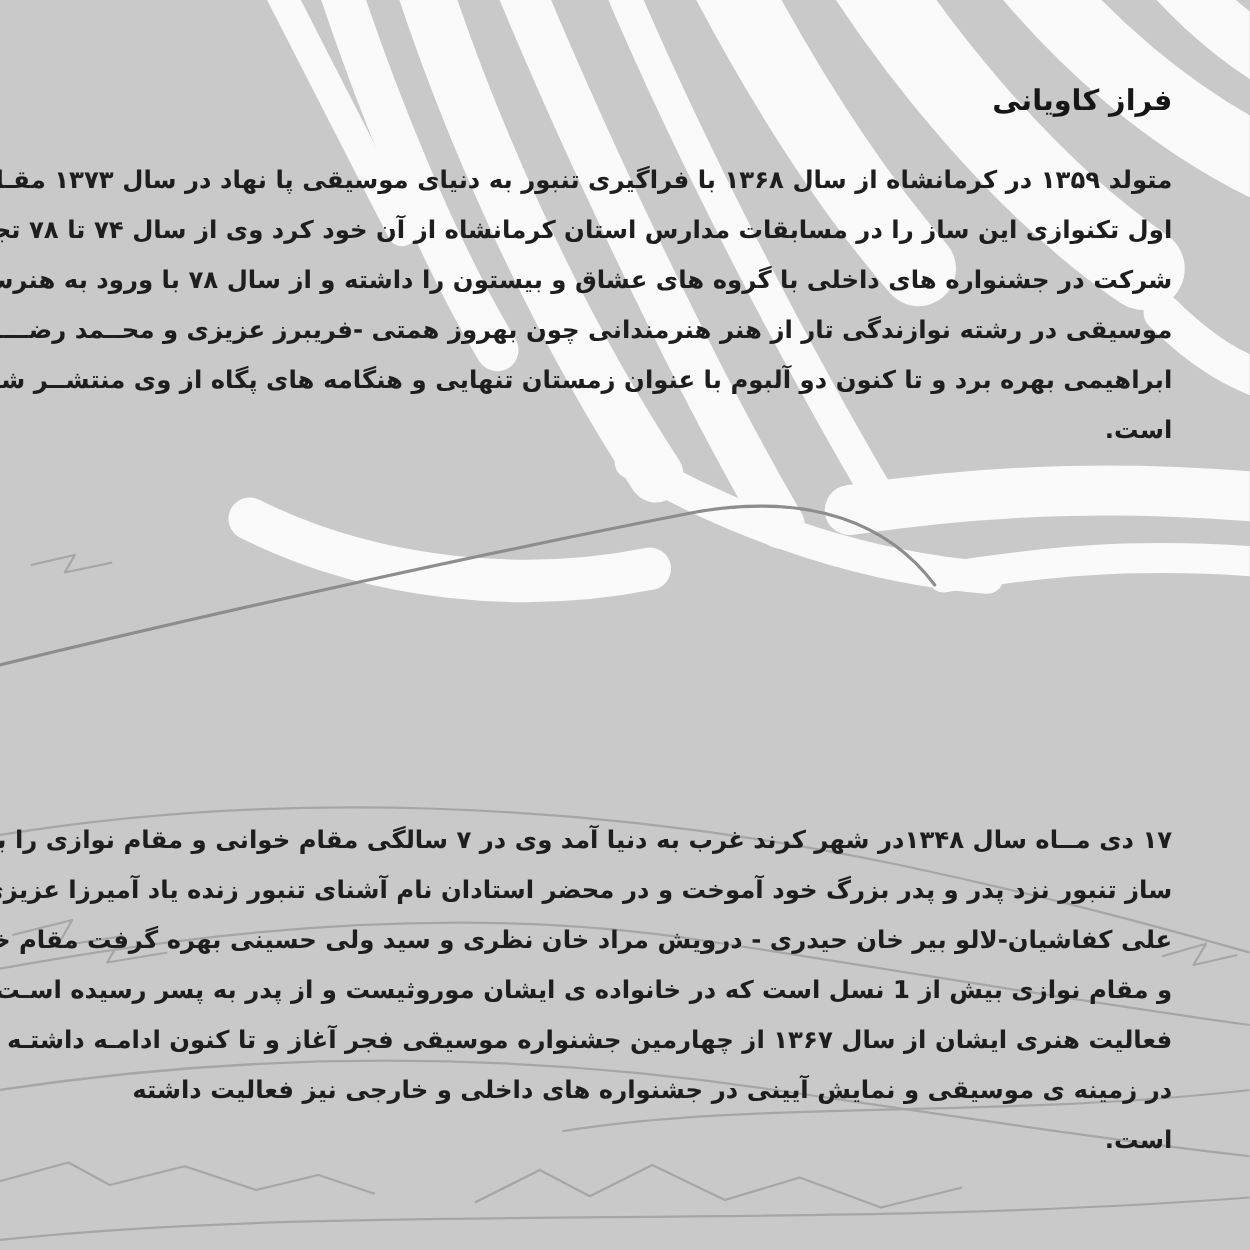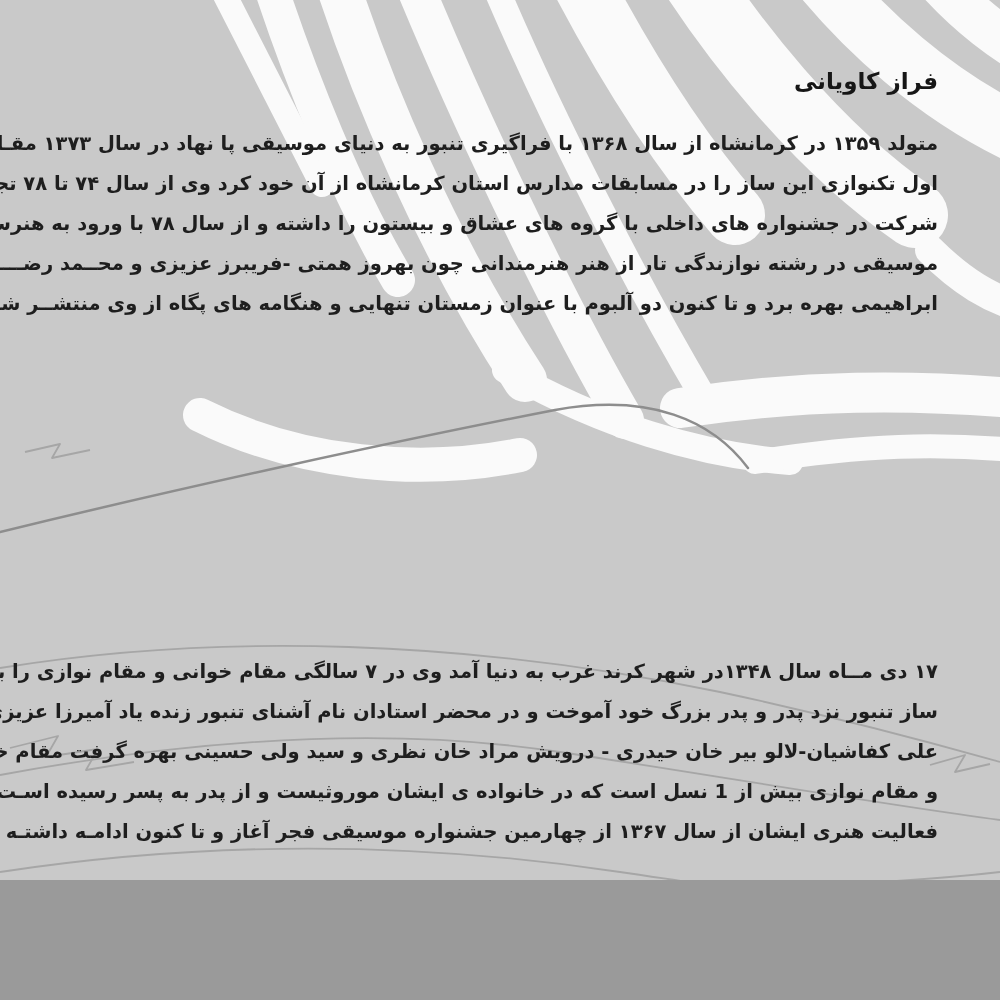--- a/index.html
+++ b/index.html
@@ -3,21 +3,21 @@
 <meta charset="utf-8">
 <style>
   html, body {
     margin: 0;
     padding: 0;
     background: #9a9a9a;
   }
   .page {
     position: relative;
     width: 1000px;
-    height: 880px;
+    height: 1000px;
     margin: 0 auto;
     background: #c9c9c9;
     overflow: hidden;
     font-family: "DejaVu Sans", sans-serif;
     direction: rtl;
   }
   .bg-art {
     position: absolute;
     inset: 0;
     width: 1000px;
@@ -106,26 +106,28 @@
   </svg>
 
   <section class="bio bio-1">
     <h2 class="bio-title">فراز کاویانی</h2>
     <div class="bio-para">
       <div class="line">متولد ۱۳۵۹ در کرمانشاه از سال ۱۳۶۸ با فراگیری تنبور به دنیای موسیقی پا نهاد در سال ۱۳۷۳ مقـام</div>
       <div class="line">اول تکنوازی این ساز را در مسابقات مدارس استان کرمانشاه از آن خود کرد وی از سال ۷۴ تا ۷۸ تجربه</div>
       <div class="line">شرکت در جشنواره های داخلی با گروه های عشاق و بیستون را داشته و از سال ۷۸ با ورود به هنرستان</div>
       <div class="line">موسیقی در رشته نوازندگی تار از هنر هنرمندانی چون بهروز همتی -فریبرز عزیزی و محــمد رضــــا</div>
       <div class="line">ابراهیمی بهره برد و تا کنون دو آلبوم با عنوان زمستان تنهایی و هنگامه های پگاه از وی منتشــر شــده</div>
+      <div class="line last">است.</div>
     </div>
   </section>
 
   <section class="bio bio-2">
     <div class="bio-para">
       <div class="line">۱۷ دی مــاه سال ۱۳۴۸در شهر کرند غرب به دنیا آمد وی در ۷ سالگی مقام خوانی و مقام نوازی را بــا</div>
       <div class="line">ساز تنبور نزد پدر و پدر بزرگ خود آموخت و در محضر استادان نام آشنای تنبور زنده یاد آمیرزا عزیزی</div>
       <div class="line">علی کفاشیان-لالو بیر خان حیدری - درویش مراد خان نظری و سید ولی حسینی بهره گرفت مقام خوانی</div>
       <div class="line">و مقام نوازی بیش از 1 نسل است که در خانواده ی ایشان موروثیست و از پدر به پسر رسیده اسـت</div>
       <div class="line">فعالیت هنری ایشان از سال ۱۳۶۷ از چهارمین جشنواره موسیقی فجر آغاز و تا کنون ادامـه داشتـه وی</div>
+      <div class="line last">در زمینه ی موسیقی و نمایش آیینی در جشنواره های داخلی و خارجی نیز فعالیت داشته است.</div>
     </div>
   </section>
 
 </div>
 
 </body></html>

